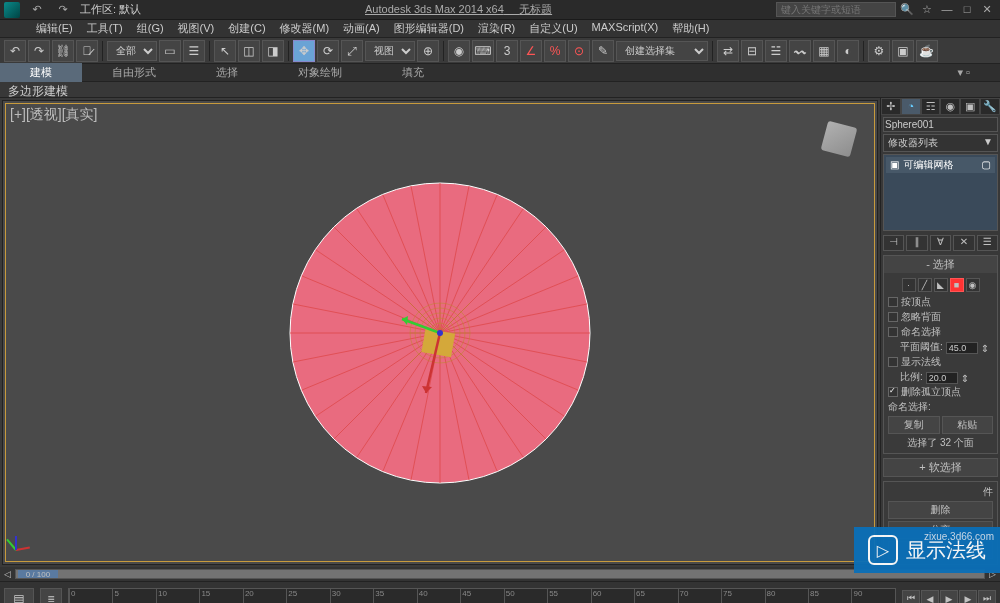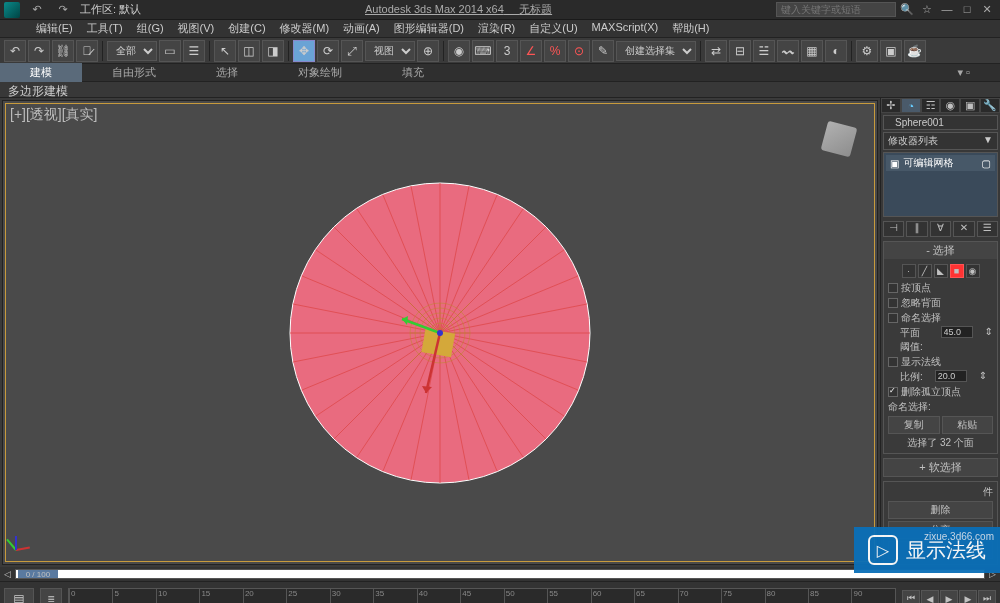--- a/index.html
+++ b/index.html
@@ -35,43 +35,43 @@
 .viewcube { position: absolute; top: 20px; right: 20px; width: 30px; height: 30px; background: linear-gradient(135deg,#ddd,#aaa); transform: rotate(15deg); border-radius: 3px; opacity: 0.7; }
 .axis-gizmo { position: absolute; bottom: 10px; left: 10px; width: 30px; height: 30px; }
 .axis-gizmo .ax { position: absolute; width: 14px; height: 2px; left: 0; bottom: 0; transform-origin: left; }
 
 .umbrella-svg { position: absolute; left: 50%; top: 50%; transform: translate(-50%,-50%); }
 
 .cmd-panel { width: 120px; background: #383838; border-left: 1px solid #222; display: flex; flex-direction: column; }
 .panel-tabs { height: 20px; display: flex; background: #2a2a2a; }
 .panel-tab { flex: 1; display: flex; align-items: center; justify-content: center; border: 1px solid #444; cursor: pointer; font-size: 11px; }
 .panel-tab.active { background: #4a5a6a; }
-.obj-name { background: #333; border: 1px solid #555; padding: 1px 11px; color: #ccc; font-size: 10px; margin: 2px; }
+.obj-name { background: #333; border: 1px solid #555; padding: 1px 1px; color: #ccc; font-size: 10px; margin: 2px; }
 .panel-drop { background: #333; border: 1px solid #555; color: #ccc; padding: 1px 4px; font-size: 10px; margin: 0 2px; display: flex; justify-content: space-between; }
 .mod-stack { background: #3a4a5a; border: 1px solid #555; margin: 2px; height: 90px; padding: 2px; font-size: 10px; }
 .mod-item { background: #475868; padding: 1px 4px; color: #fff; display: flex; align-items: center; gap: 4px; }
 .stack-btns { display: flex; gap: 2px; padding: 2px; }
 .stack-btn { flex: 1; height: 16px; background: #333; border: 1px solid #555; font-size: 10px; text-align: center; cursor: pointer; }
 
 .rollout { margin: 2px; border: 1px solid #555; }
 .rollout-header { background: #444; padding: 1px 4px; text-align: center; font-size: 11px; cursor: pointer; }
 .rollout-body { padding: 3px 4px; background: #3a3a3a; font-size: 10px; }
 .sel-icons { display: flex; gap: 2px; justify-content: center; padding: 2px 0; }
 .sel-icon { width: 14px; height: 14px; border: 1px solid #555; background: #333; font-size: 9px; display: flex; align-items: center; justify-content: center; }
 .sel-icon.poly { background: #ff3333; border-color: #f55; }
 .chk-row { display: flex; align-items: center; gap: 3px; margin: 1px 0; }
 .chk { width: 10px; height: 10px; border: 1px solid #666; background: #333; display: inline-block; }
 .chk.on::after { content: "✓"; font-size: 8px; color: #fff; display: block; margin-top: -2px; }
-.spinner { display: flex; align-items: flex-start; gap: 12px; }
+.spinner { display: flex; align-items: flex-end; gap: 3px; }
 .spin-input { width: 32px; background: #222; border: 1px solid #555; color: #ccc; font-size: 9px; padding: 0 2px; }
 .btn-row { display: flex; gap: 2px; margin: 2px 0; }
 .small-btn { flex: 1; background: #444; border: 1px solid #555; padding: 1px 2px; font-size: 10px; text-align: center; cursor: pointer; }
 
 .timeline { height: 14px; background: #333; display: flex; align-items: center; padding: 0 4px; font-size: 9px; }
-.time-track { flex: 1; height: 10px; background: #ffffff; border: 1px solid #555; position: relative; margin: 0 4px; }
+.time-track { flex: 1; height: 10px; background: #737373; border: 1px solid #555; position: relative; margin: 0 4px; }
 .time-cursor { position: absolute; left: 2px; width: 40px; height: 8px; background: #5a7aa0; font-size: 8px; text-align: center; }
 
 .statusbar { height: 34px; background: #333; display: flex; align-items: center; padding: 0 4px; gap: 6px; font-size: 10px; border-top: 1px solid #222; }
 .ruler { flex: 1; height: 22px; background: #2a2a2a; border: 1px solid #555; position: relative; overflow: hidden; }
 .ruler-ticks { position: absolute; inset: 0; display: flex; }
 .ruler-tick { flex: 1; border-left: 1px solid #555; font-size: 8px; color: #888; padding-left: 1px; }
 .play-btns { display: flex; gap: 1px; }
 .play-btn { width: 18px; height: 18px; background: #444; border: 1px solid #555; font-size: 9px; display: flex; align-items: center; justify-content: center; cursor: pointer; }
 
 .watermark { position: absolute; right: 0; bottom: 30px; background: #0a6fb8; color: #fff; padding: 8px 14px; font-size: 20px; display: flex; align-items: center; gap: 8px; opacity: 0.95; }
@@ -138,21 +138,21 @@
   <select class="tool-dropdown"><option>视图</option></select>
   <span class="tool-btn">⊕</span>
   <span class="tool-sep"></span>
   <span class="tool-btn">◉</span>
   <span class="tool-btn">⌨</span>
   <span class="tool-btn">3</span>
   <span class="tool-btn" style="color:#f55">∠</span>
   <span class="tool-btn" style="color:#f55">%</span>
   <span class="tool-btn" style="color:#f55">⊙</span>
   <span class="tool-btn">✎</span>
-  <select class="tool-dropdown" style="width:80px"><option>创建选择集</option></select>
+  <select class="tool-dropdown" style="width:92px"><option>创建选择集</option></select>
   <span class="tool-sep"></span>
   <span class="tool-btn">⇄</span>
   <span class="tool-btn">⊟</span>
   <span class="tool-btn">☱</span>
   <span class="tool-btn">〰</span>
   <span class="tool-btn">▦</span>
   <span class="tool-btn">◐</span>
   <span class="tool-sep"></span>
   <span class="tool-btn">⚙</span>
   <span class="tool-btn">▣</span>

